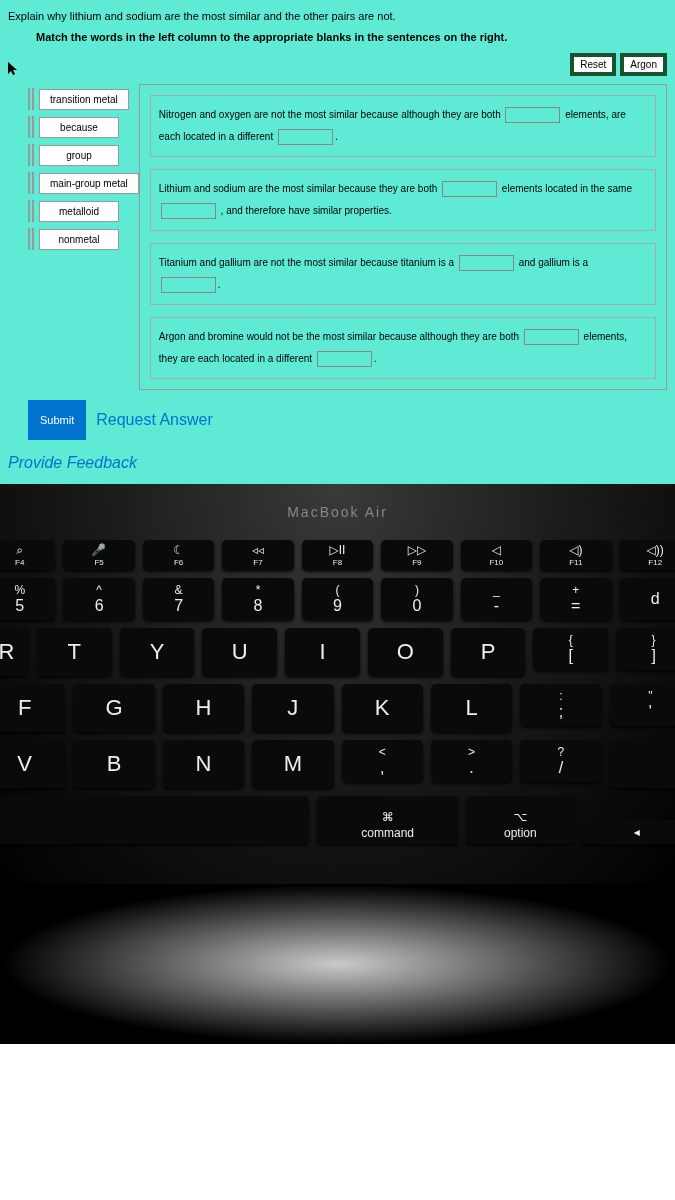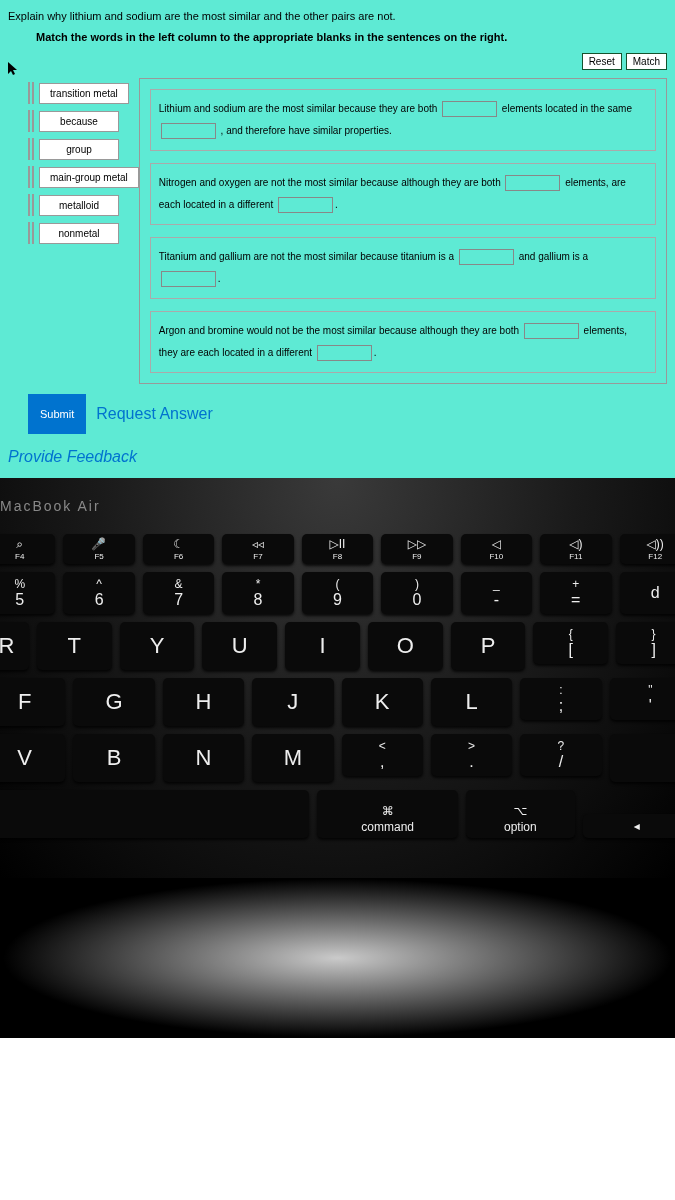--- a/index.html
+++ b/index.html
@@ -2,38 +2,38 @@
 <html><head>
 <meta charset="utf-8">
 <style>
 * { box-sizing: border-box; margin: 0; padding: 0; }
 body { font-family: Arial, sans-serif; font-size: 11px; background: #fff; width: 675px; }
 .screen-content { background: #5eead4; padding: 8px; }
 .instructions { font-size: 11px; line-height: 1.5; margin-bottom: 8px; }
 .instructions p { margin-bottom: 4px; }
 .bold { font-weight: bold; padding-left: 28px; }
 .buttons-row { display: flex; justify-content: flex-end; gap: 4px; margin: 8px 0; }
-.btn-outline { border: 1px solid #14532d; background: #fff; padding: 2px 6px; font-size: 10px; cursor: pointer; }
+.btn-outline { border: 4px solid #14532d; background: #fff; padding: 2px 6px; font-size: 10px; cursor: pointer; }
 .exercise-area { display: flex; gap: 0; margin: 8px 0; }
 .word-list { display: flex; flex-direction: column; gap: 6px; padding: 4px 0 4px 20px; }
 .word-row { display: flex; align-items: center; gap: 3px; }
 .word-handle { width: 8px; height: 22px; background: linear-gradient(90deg, #999 0 2px, transparent 2px 4px, #999 4px 6px, transparent 6px); }
 .word-chip { border: 1px solid #999; padding: 4px 10px; font-size: 10px; background: #fff; text-align: center; min-width: 80px; }
 .sentences { flex: 1; border: 1px solid #999; padding: 10px; display: flex; flex-direction: column; gap: 12px; font-size: 10px; }
 .sentence-group { border: 1px solid #aaa; padding: 8px; line-height: 2.2; }
 .blank { display: inline-block; width: 55px; height: 16px; border: 1px solid #888; vertical-align: middle; margin: 0 2px; }
 .submit-row { display: flex; align-items: center; gap: 10px; margin: 10px 0 10px 20px; }
 .btn-submit { background: #0073cf; color: #fff; border: none; padding: 14px 12px; font-size: 11px; cursor: pointer; }
 .link { color: #0073cf; font-size: 16px; cursor: pointer; }
 .feedback-link { color: #0073cf; font-size: 16px; padding: 4px 0; font-style: italic; }
 .cursor-arrow { position: absolute; top: 62px; left: 8px; width: 10px; height: 14px; }
 
 
 .keyboard-area { background: radial-gradient(ellipse at center top, #3a3a3a 0%, #1a1a1a 50%, #000 100%); padding: 20px 0 40px 0; position: relative; }
-.macbook-label { color: #888; font-size: 14px; letter-spacing: 2px; margin-bottom: 20px; }
+.macbook-label { text-align: center; color: #888; font-size: 14px; letter-spacing: 2px; margin-bottom: 20px; }
 .kb-rows { display: flex; flex-direction: column; gap: 8px; padding: 0 4px; }
 .kb-row { display: flex; gap: 8px; justify-content: space-between; }
 .key { background: #0a0a0a; color: #eee; border-radius: 5px; display: flex; flex-direction: column; align-items: center; justify-content: center; font-size: 18px; box-shadow: 0 2px 3px rgba(0,0,0,.8); flex: 1; }
 .key-fn { height: 30px; font-size: 8px; gap: 1px; }
 .key-fn .icon { font-size: 12px; }
 .key-num { height: 42px; }
 .key-num .top { font-size: 12px; }
 .key-num .bot { font-size: 16px; }
 .key-letter { height: 48px; font-size: 22px; }
 .key-mod { font-size: 12px; justify-content: flex-end; padding-bottom: 4px; gap: 2px; }
@@ -50,21 +50,21 @@
 <div class="screen-content">
   <svg class="cursor-arrow" viewBox="0 0 10 14">
       <path d="M0 0 L0 12 L3 9 L5 13 L7 12 L5 8 L9 8 Z" fill="#000"></path>
     </svg>
   <div class="instructions">
     <p>Explain why lithium and sodium are the most similar and the other pairs are not.</p>
     <p class="bold">Match the words in the left column to the appropriate blanks in the sentences on the right.</p>
   </div>
   <div class="buttons-row">
     <button class="btn-outline">Reset</button>
-    <button class="btn-outline">Match</button>
+    <button class="btn-outline">Argon</button>
   </div>
   <div class="exercise-area">
     <div class="word-list">
       <div class="word-row">
           <div class="word-handle"></div>
           <div class="word-chip">transition metal</div>
         </div>
       <div class="word-row">
           <div class="word-handle"></div>
           <div class="word-chip">because</div>
@@ -80,34 +80,34 @@
       <div class="word-row">
           <div class="word-handle"></div>
           <div class="word-chip">metalloid</div>
         </div>
       <div class="word-row">
           <div class="word-handle"></div>
           <div class="word-chip">nonmetal</div>
         </div>
     </div>
     <div class="sentences">
-      <div class="sentence-group">
-        <span>Lithium and sodium are the most similar because they are both</span>
-        <span class="blank"></span>
-        <span>elements located in the</span>
-        <span>same</span>
-        <span class="blank"></span>
-        <span>, and therefore have similar properties.</span>
-      </div>
       <div class="sentence-group">
         <span>Nitrogen and oxygen are not the most similar because although they are both</span>
         <span class="blank"></span>
         <span>elements,</span>
         <span>are each located in a different</span>
         <span class="blank"></span>.
+      </div>
+      <div class="sentence-group">
+        <span>Lithium and sodium are the most similar because they are both</span>
+        <span class="blank"></span>
+        <span>elements located in the</span>
+        <span>same</span>
+        <span class="blank"></span>
+        <span>, and therefore have similar properties.</span>
       </div>
       <div class="sentence-group">
         <span>Titanium and gallium are not the most similar because titanium is a</span>
         <span class="blank"></span>
         <span>and gallium is a</span>
         <span class="blank"></span>.
       </div>
       <div class="sentence-group">
         <span>Argon and bromine would not be the most similar because although they are both</span>
         <span class="blank"></span>

